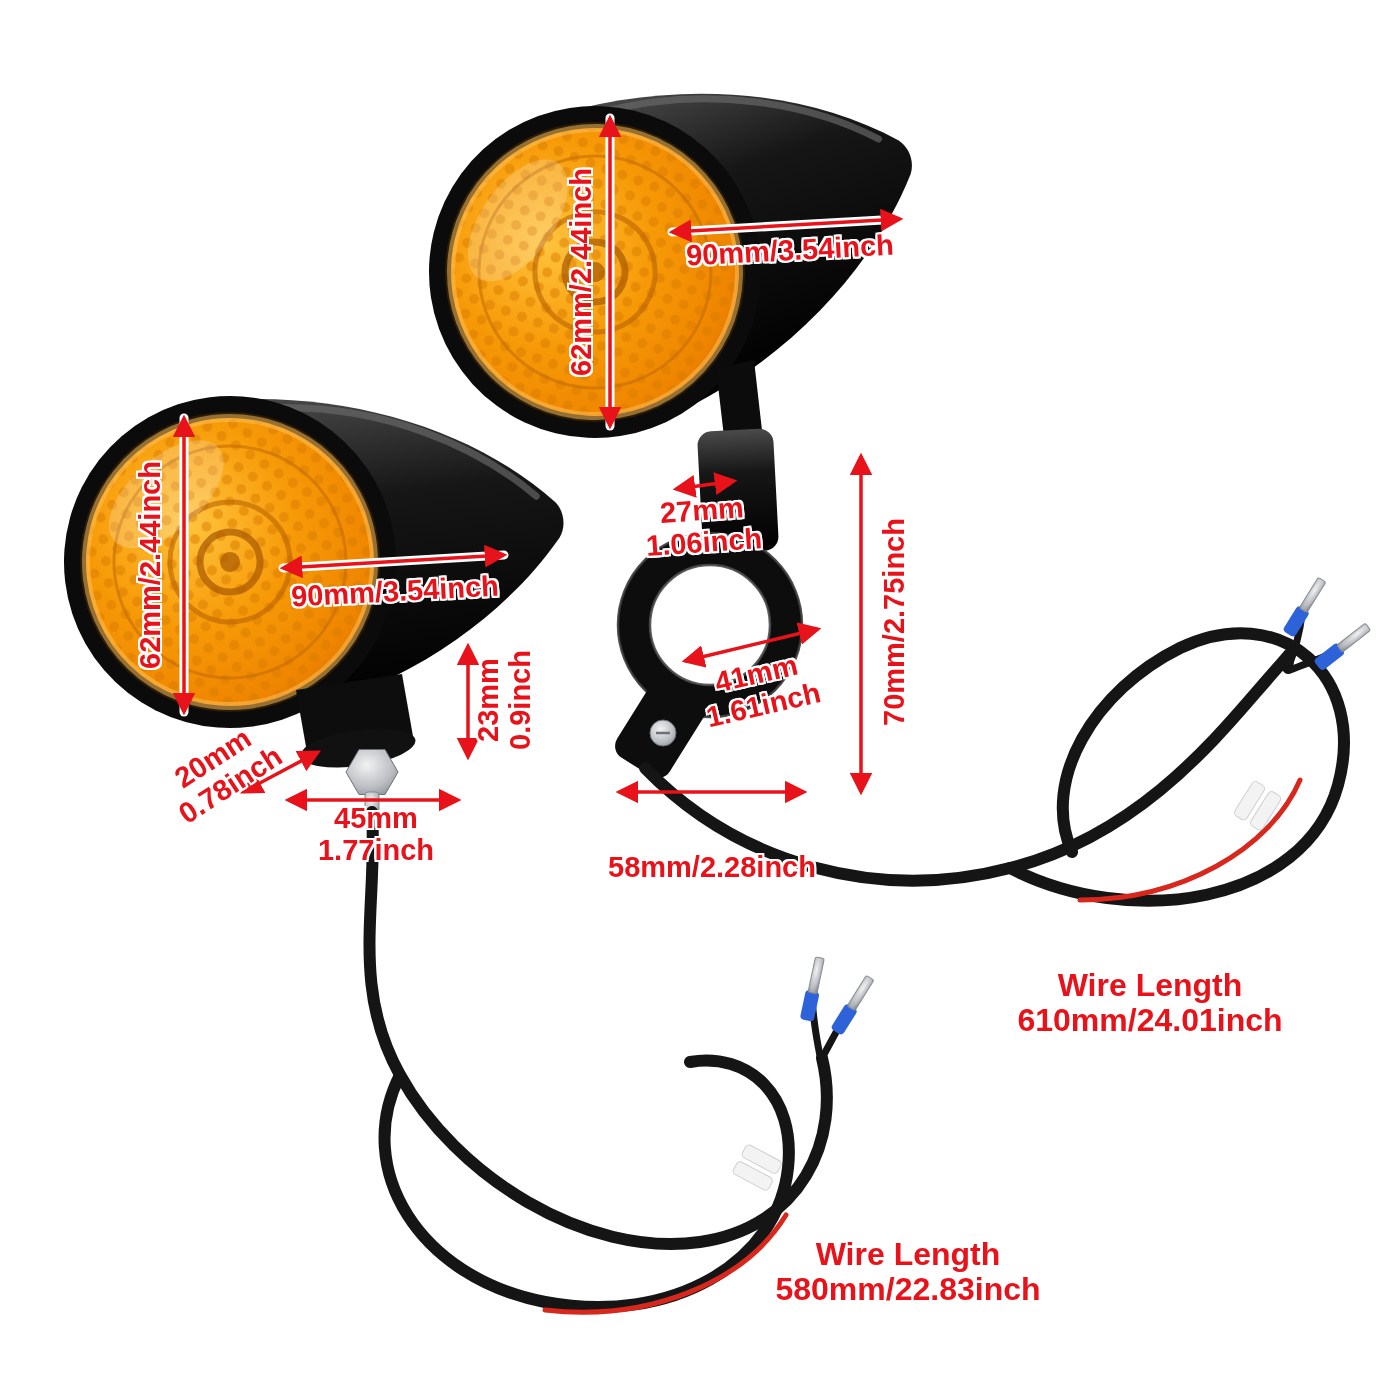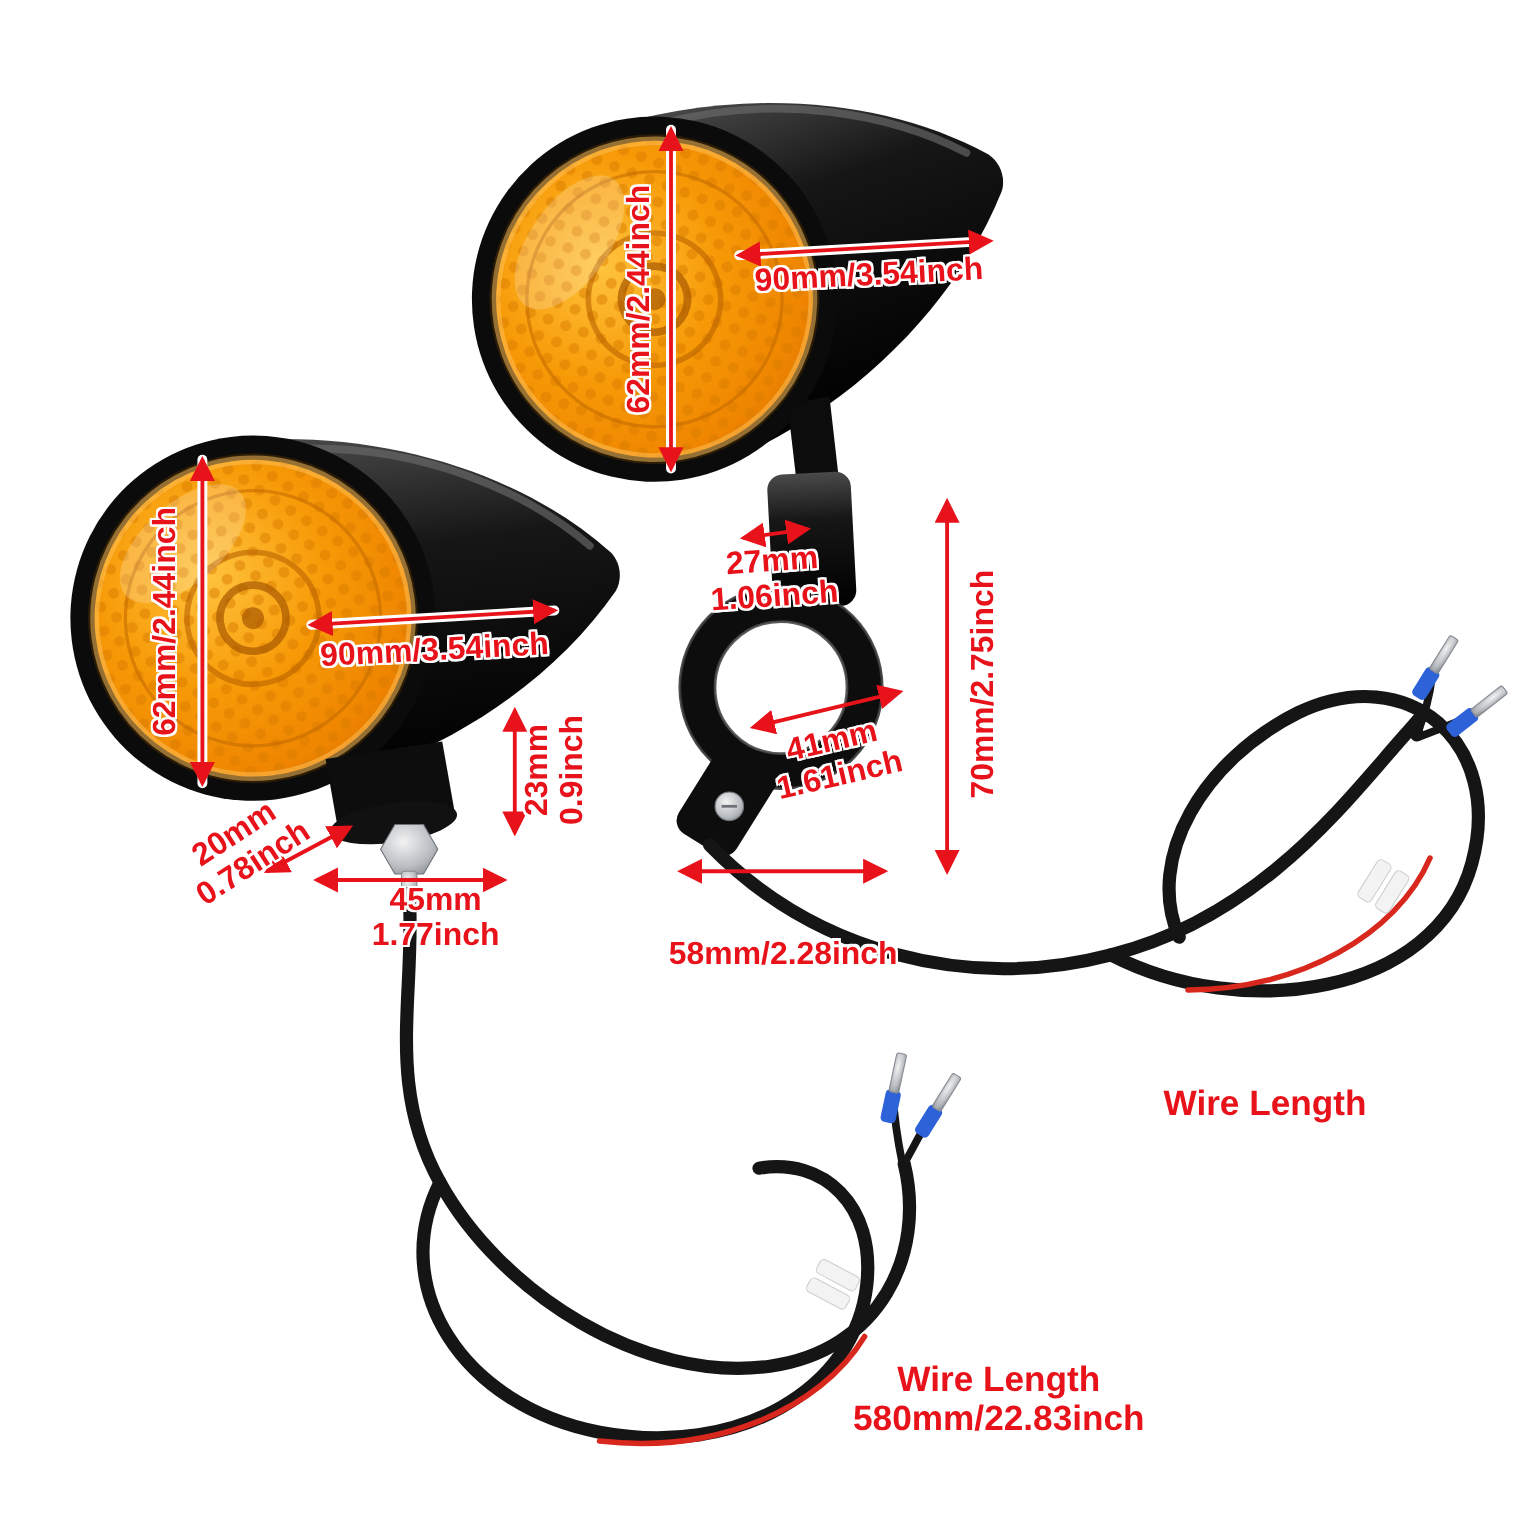--- a/index.html
+++ b/index.html
@@ -164,21 +164,21 @@
 
   <div class="dim" style="left:151px; top:565px; transform:translate(-50%,-50%) rotate(-90deg);">62mm/2.44inch</div>
 
   <div class="dim" style="left:395px; top:592px; transform:translate(-50%,-50%) rotate(-3deg);">90mm/3.54inch</div>
 
   <div class="dim" style="left:222px; top:772px; transform:translate(-50%,-50%) rotate(-33deg);">
     <span>20mm</span>
     <span>0.78inch</span>
   </div>
 
-  <div class="dim" style="left:396px; top:835px; transform:translate(-50%,-50%);">
+  <div class="dim" style="left:376px; top:835px; transform:translate(-50%,-50%);">
     <span>45mm</span>
     <span>1.77inch</span>
   </div>
 
   <div class="dim" style="left:505px; top:700px; transform:translate(-50%,-50%) rotate(-90deg);">
     <span>23mm</span>
     <span>0.9inch</span>
   </div>
 
   <div class="dim" style="left:703px; top:527px; transform:translate(-50%,-50%) rotate(-4deg);">
@@ -190,20 +190,21 @@
     <span>41mm</span>
     <span>1.61inch</span>
   </div>
 
   <div class="dim" style="left:895px; top:622px; transform:translate(-50%,-50%) rotate(-90deg);">70mm/2.75inch</div>
 
   <div class="dim" style="left:712px; top:868px; transform:translate(-50%,-50%);">58mm/2.28inch</div>
 
   <div class="dim big" style="left:1150px; top:1003px; transform:translate(-50%,-50%);">
     <span>Wire Length</span>
+    <span>610mm/24.01inch</span>
   </div>
 
   <div class="dim big" style="left:908px; top:1272px; transform:translate(-50%,-50%);">
     <span>Wire Length</span>
     <span>580mm/22.83inch</span>
   </div>
 
 </div>
 
 </body></html>

